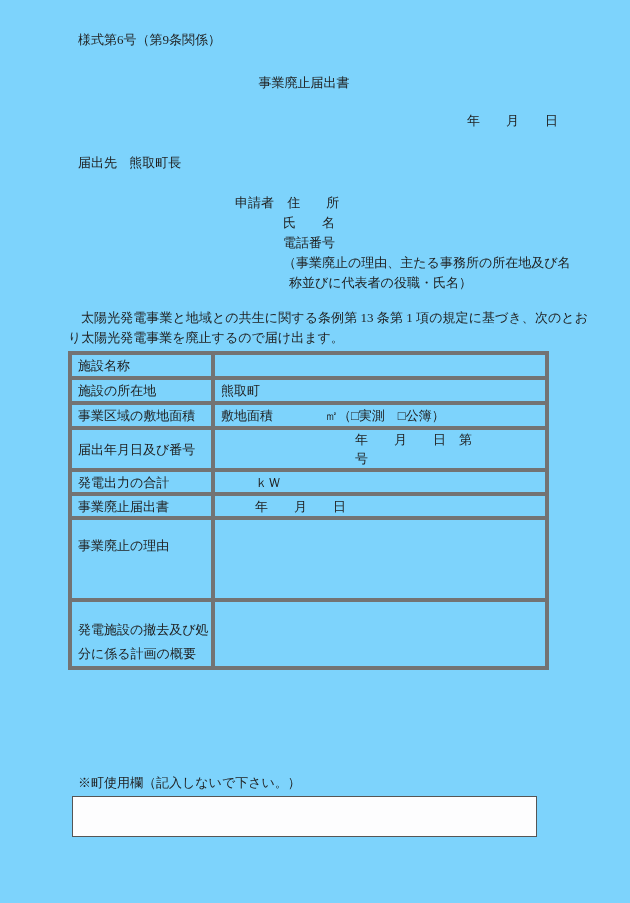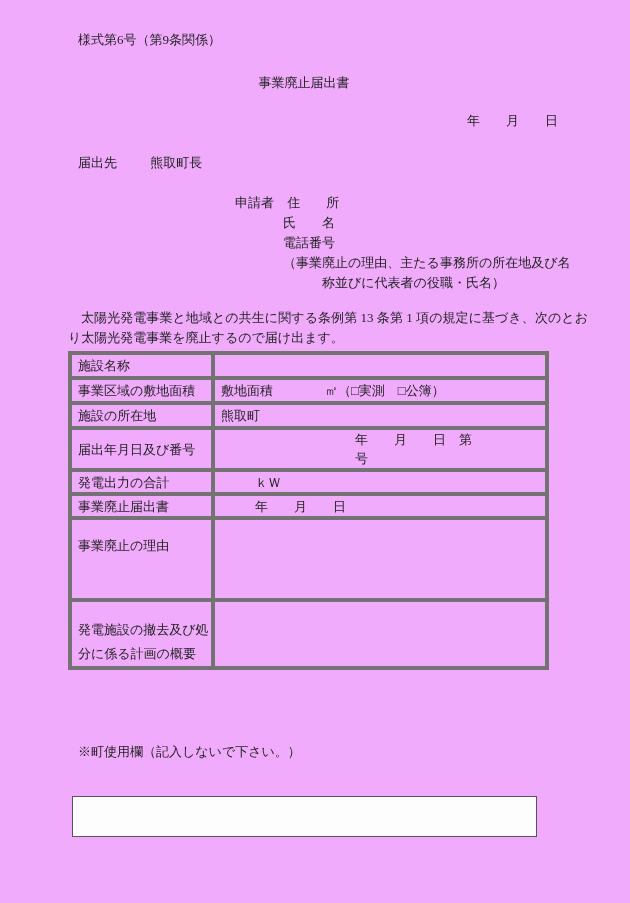--- a/index.html
+++ b/index.html
@@ -1,34 +1,34 @@
 <!DOCTYPE html>
 <html><head>
 <meta charset="utf-8">
 <style>
   html,body{margin:0;padding:0;background:#ffffff;}
   .page{
     position:relative;
     width:630px;height:903px;
-    background:#f0abfc;
+    background:#7dd3fc;
     font-family:"Liberation Serif","DejaVu Serif",serif;
     font-size:13px;
     color:#1f1f1f;
     overflow:hidden;
   }
   .abs{position:absolute;}
   .form-number{left:78px;top:31px;}
   .title{left:0;top:74px;width:608px;text-align:center;}
   .date-line{left:467px;top:112px;}
   .recipient{left:78px;top:154px;}
-  .recipient .recipient-value{margin-left:30px;}
+  .recipient .recipient-value{margin-left:9px;}
   .applicant{left:235px;top:193px;line-height:20px;}
   .ap-field{margin-left:10px;}
   .ind{margin-left:48px;}
-  .ind2{margin-left:87px;}
+  .ind2{margin-left:54px;}
   .body-par{left:68px;top:308px;width:520px;line-height:20px;text-indent:13px;text-align:justify;}
   .form-table{left:68px;top:351px;width:477px;border-collapse:collapse;table-layout:fixed;}
   .form-table td{
     border:4px solid #737373;
     padding:0 2px 0 6px;
     line-height:19px;
     vertical-align:middle;
     overflow:hidden;
   }
   .form-table tr:nth-child(1) td,
@@ -36,21 +36,21 @@
   .form-table tr:nth-child(3) td{height:21px;}
   .form-table tr:nth-child(4) td,
   .form-table tr:nth-child(5) td,
   .form-table tr:nth-child(6) td{height:20px;}
   .form-table tr:nth-child(7) td{height:62px;}
   .form-table tr:nth-child(8) td{height:41px;line-height:24px;}
   .form-table tr.tall td{vertical-align:top;padding-top:16px;}
   .form-table tr:nth-child(4) td.val{padding-left:140px;}
   .form-table tr:nth-child(5) td.val,
   .form-table tr:nth-child(6) td.val{padding-left:40px;}
-  .office-note{left:78px;top:743px;}
+  .office-note{left:78px;top:774px;}
   .office-box{left:72px;top:796px;width:463px;height:39px;border:1px solid #565656;background:#fdfdfe;}
 </style>
 </head>
 <body>
 
 <div class="page">
 
   <div class="abs form-number">様式第6号（第9条関係）</div>
 
   <div class="abs title">事業廃止届出書</div>
@@ -79,26 +79,26 @@
     <colgroup>
         <col style="width:143px">
         <col style="width:334px">
       </colgroup>
     <tbody>
       <tr>
         <td class="lbl">施設名称</td>
         <td class="val"></td>
       </tr>
       <tr>
+        <td class="lbl">施設の所在地</td>
+        <td class="val">熊取町</td>
+      </tr>
+      <tr>
         <td class="lbl">事業区域の敷地面積</td>
         <td class="val">敷地面積　　　　㎡（□実測　□公簿）</td>
-      </tr>
-      <tr>
-        <td class="lbl">施設の所在地</td>
-        <td class="val">熊取町</td>
       </tr>
       <tr>
         <td class="lbl">届出年月日及び番号</td>
         <td class="val">年　　月　　日　第　　　　　号</td>
       </tr>
       <tr>
         <td class="lbl">発電出力の合計</td>
         <td class="val">ｋＷ</td>
       </tr>
       <tr>

